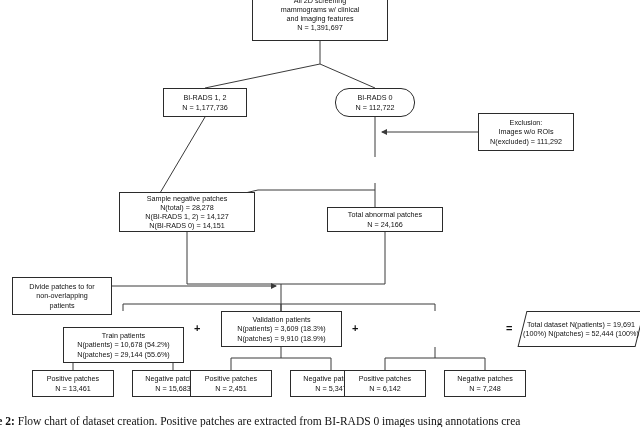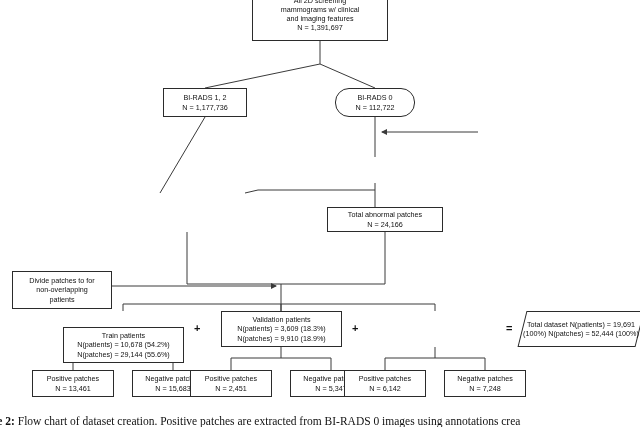--- a/index.html
+++ b/index.html
@@ -110,29 +110,40 @@
   <div class="node" style="left:163px;top:88px;width:84px;height:29px;">
     <span class="ln">BI-RADS 1, 2</span>
     <span class="ln">N = 1,177,736</span>
   </div>
 
   <div class="node" style="left:335px;top:88px;width:80px;height:29px;border-radius:14px;">
     <span class="ln">BI-RADS 0</span>
     <span class="ln">N = 112,722</span>
   </div>
 
-
-
+  <div class="node" style="left:478px;top:113px;width:96px;height:38px;">
+    <span class="ln">Exclusion:</span>
+    <span class="ln">Images w/o ROIs</span>
+    <span class="ln">N(excluded) = 111,292</span>
+  </div>
+
+
+  <div class="node" style="left:119px;top:192px;width:136px;height:40px;">
+    <span class="ln">Sample negative patches</span>
+    <span class="ln">N(total) = 28,278</span>
+    <span class="ln">N(BI-RADS 1, 2) = 14,127</span>
+    <span class="ln">N(BI-RADS 0) = 14,151</span>
+  </div>
 
   <div class="node" style="left:327px;top:207px;width:116px;height:25px;">
     <span class="ln">Total abnormal patches</span>
     <span class="ln">N = 24,166</span>
   </div>
 
-  <div class="node" style="left:12px;top:271px;width:100px;height:38px;text-align:right;">
+  <div class="node" style="left:12px;top:277px;width:100px;height:38px;text-align:right;">
     <span class="ln">Divide patches to for</span>
     <span class="ln">non-overlapping</span>
     <span class="ln">patients</span>
   </div>
 
   <div class="node" style="left:63px;top:311px;width:121px;height:36px;margin-top:16px;">
     <span class="ln">Train patients</span>
     <span class="ln">N(patients) = 10,678 (54.2%)</span>
     <span class="ln">N(patches) = 29,144 (55.6%)</span>
   </div>

